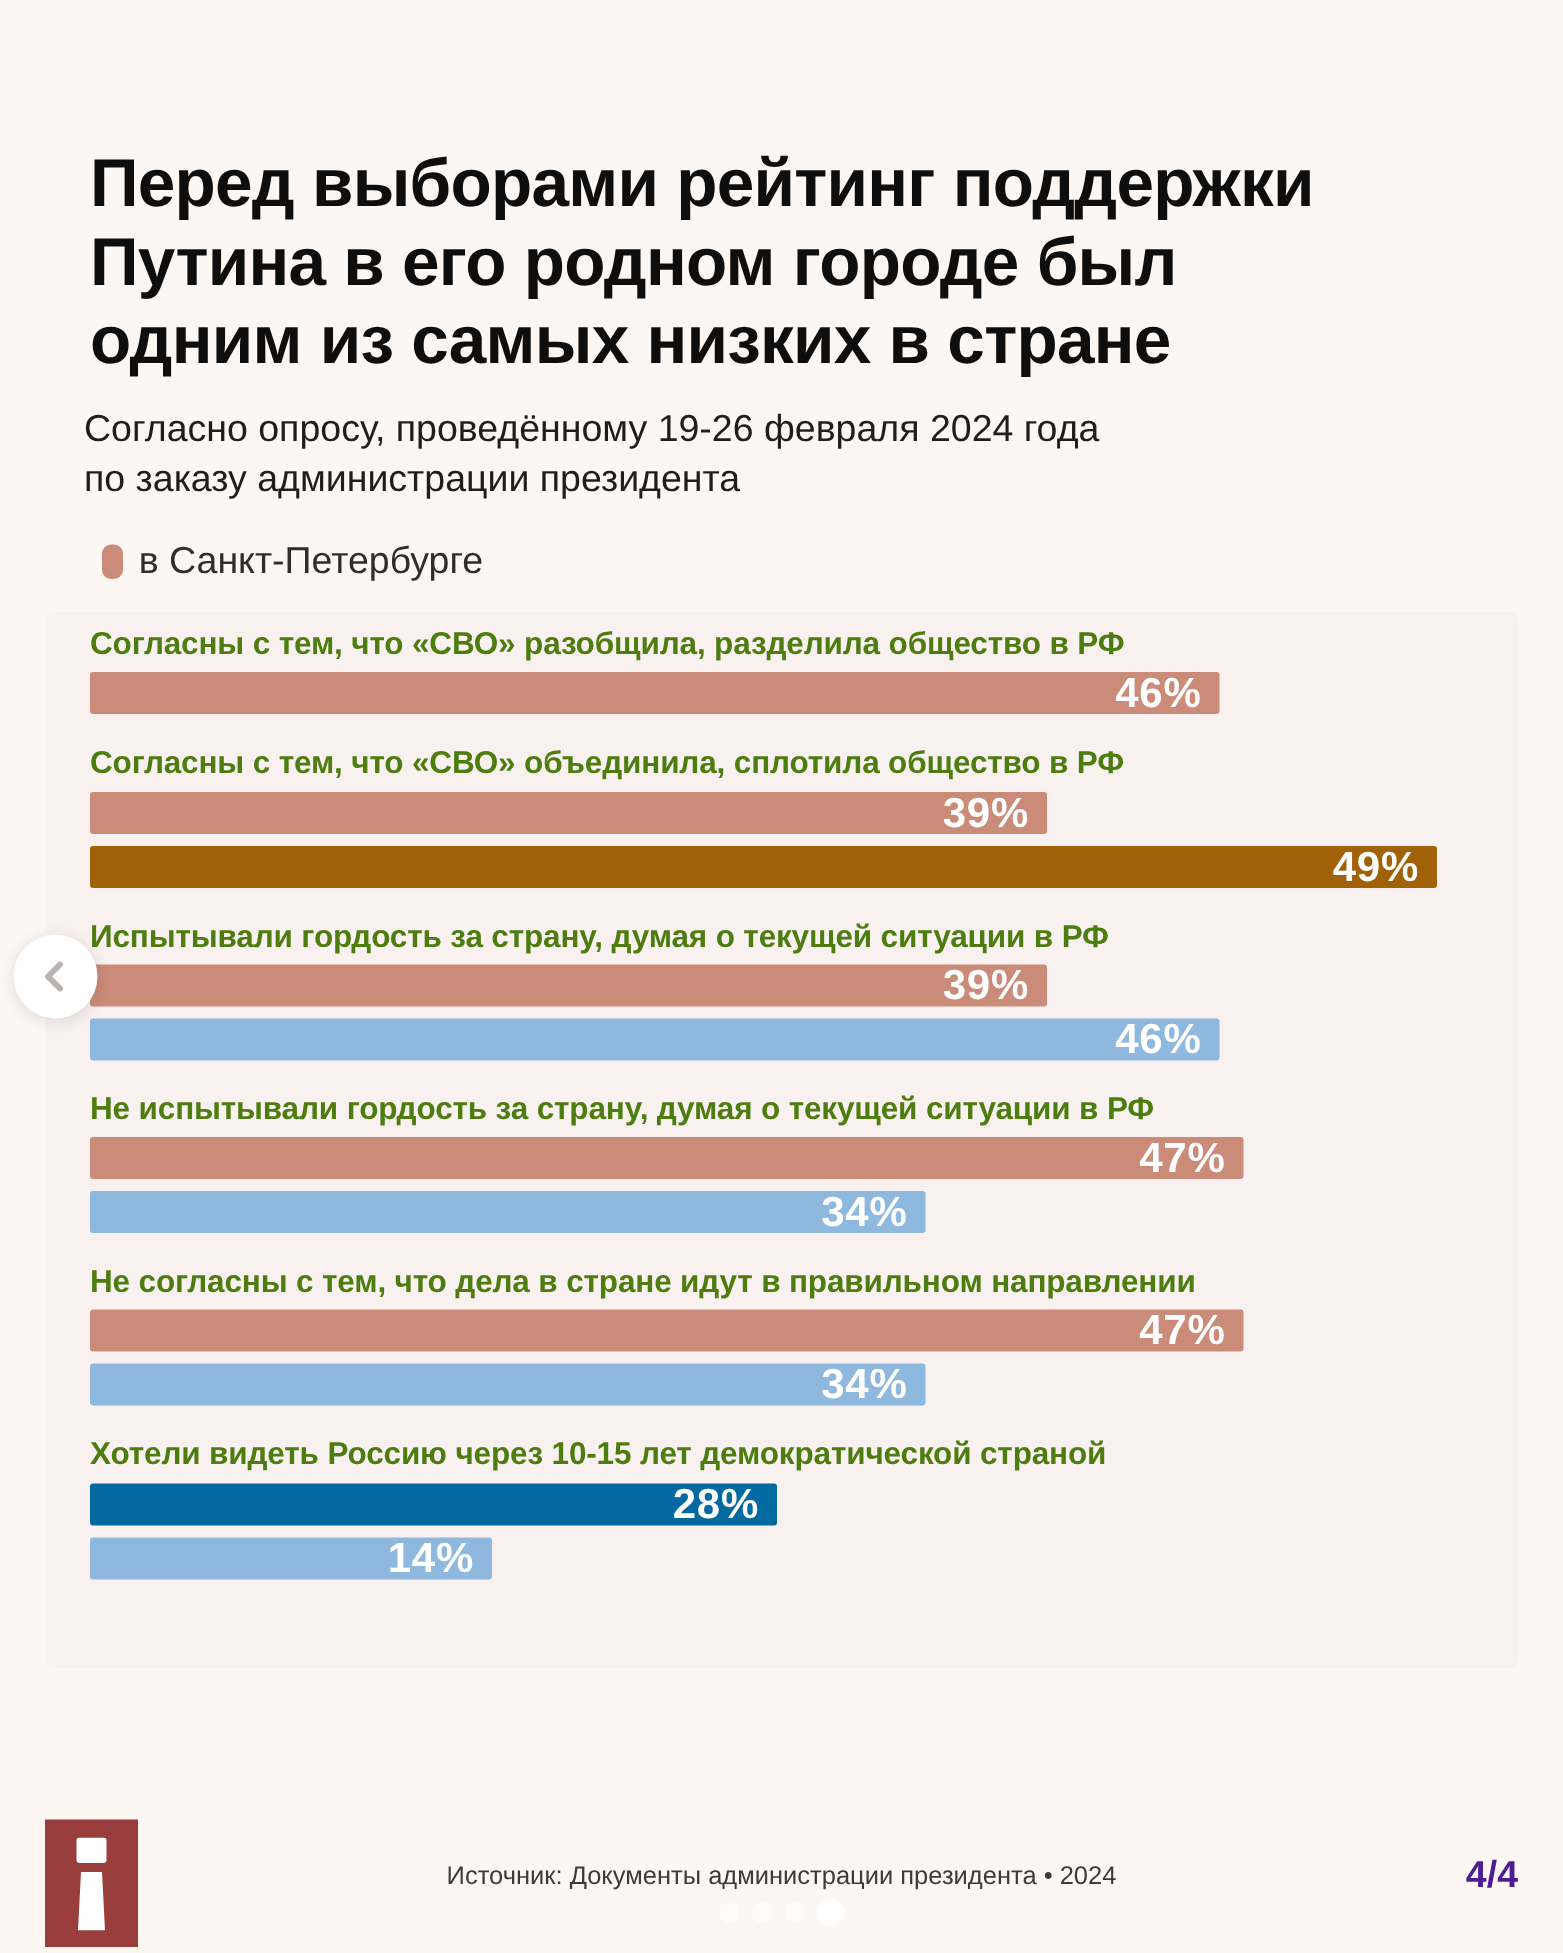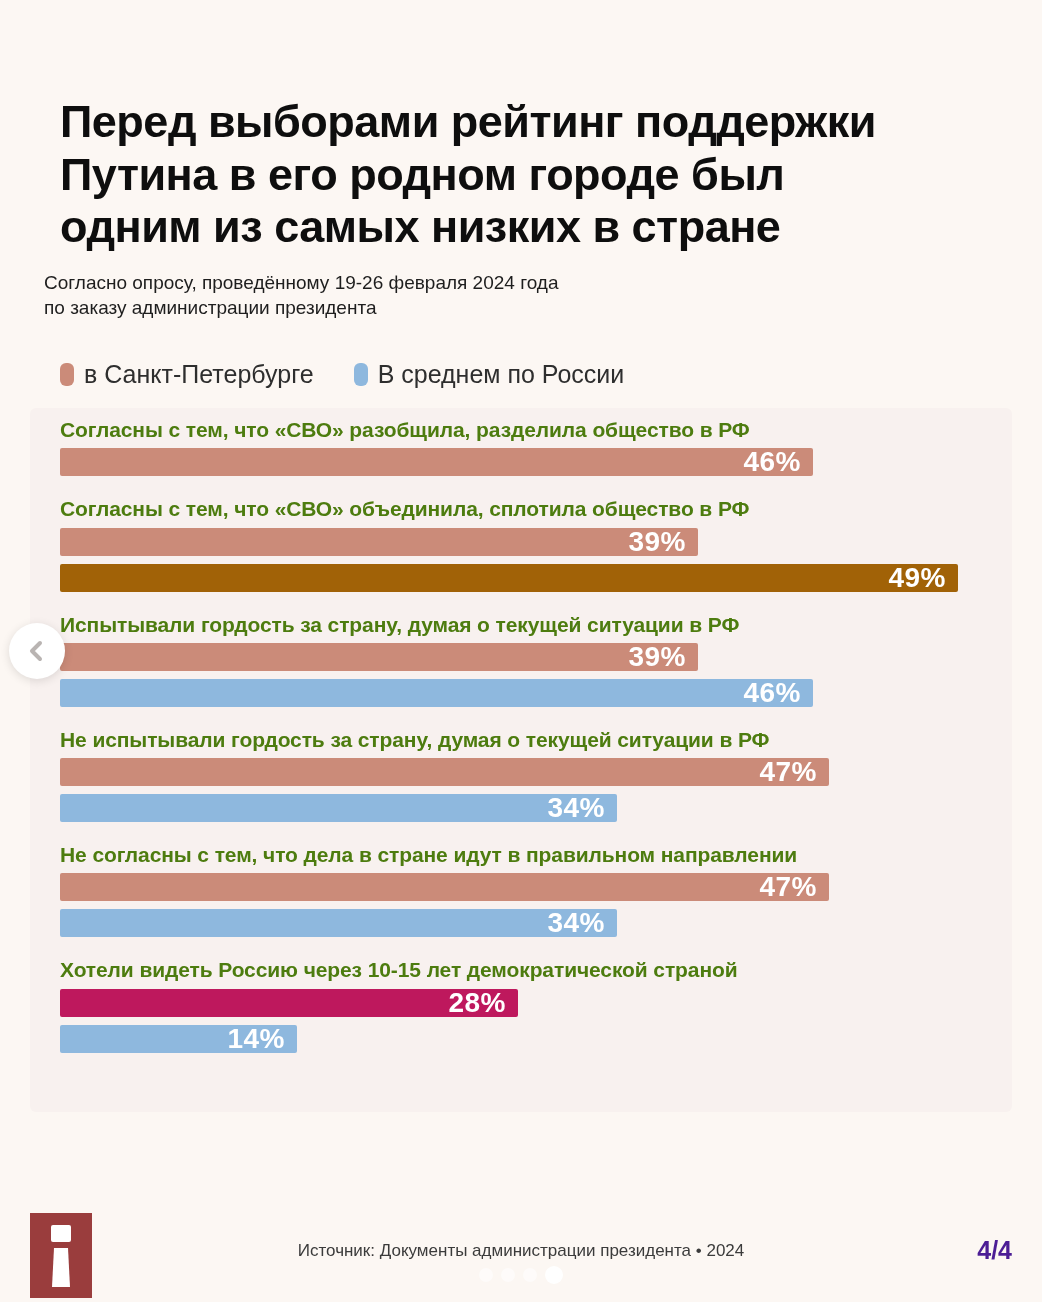--- a/index.html
+++ b/index.html
@@ -15,27 +15,27 @@
   }
   .page { position: relative; width: 1042px; height: 1302px; }
 
   
   .title {
     position: absolute; left: 60px; top: 96px; width: 940px;
     font-size: 45px; font-weight: bold; line-height: 1.17;
     letter-spacing: -0.5px; color: #0e0e0e;
   }
   .subtitle {
-    position: absolute; left: 44px; top: 270px; width: 900px;
-    font-size: 19px; font-weight: 400; line-height: 1.33; color: #1e1e1e;
+    position: absolute; left: 56px; top: 270px; width: 900px;
+    font-size: 25px; font-weight: 400; line-height: 1.33; color: #1e1e1e;
   }
   .legend {
     position: absolute; left: 60px; top: 360px;
-    display: flex; align-items: center; gap: 40px;
-    font-size: 25px; color: #2e2e2e;
+    display: flex; align-items: center; gap: 26px;
+    font-size: 25px; color: #2e2e2e; flex-direction: column;
   }
   .legend-item { display: flex; align-items: center; gap: 10px; }
   .legend-marker {
     width: 14px; height: 23px; border-radius: 6px; display: inline-block;
   }
 
   
   .panel {
     position: absolute; left: 30px; top: 408px; width: 982px; height: 704px;
     background: #f8f1ef; border-radius: 6px;
@@ -153,24 +153,24 @@
         <div class="q-label">Не согласны с тем, что дела в стране идут в правильном направлении</div>
         <div class="bar" style="background: rgb(203, 139, 121); width: 769px;">
           <span class="pct">47%</span>
         </div>
         <div class="bar" style="background: rgb(142, 184, 222); width: 557px;">
           <span class="pct">34%</span>
         </div>
       </div>
       <div class="group">
         <div class="q-label">Хотели видеть Россию через 10-15 лет демократической страной</div>
-        <div class="bar" style="background: #be185d; width: 458px;">
+        <div class="bar" style="background: #0369a1; width: 458px;">
           <span class="pct">28%</span>
         </div>
-        <div class="bar" style="background: rgb(142, 184, 222); width: 237px;">
+        <div class="bar" style="background: rgb(142, 184, 222); width: 268px;">
           <span class="pct">14%</span>
         </div>
       </div>
     </div>
 
   <button class="nav-prev">
     <svg width="22" height="22" viewBox="0 0 22 22">
       <polyline points="14,3 6,11 14,19" fill="none" stroke="#b9b4b2" stroke-width="4" stroke-linecap="round" stroke-linejoin="round"></polyline>
     </svg>
   </button>

